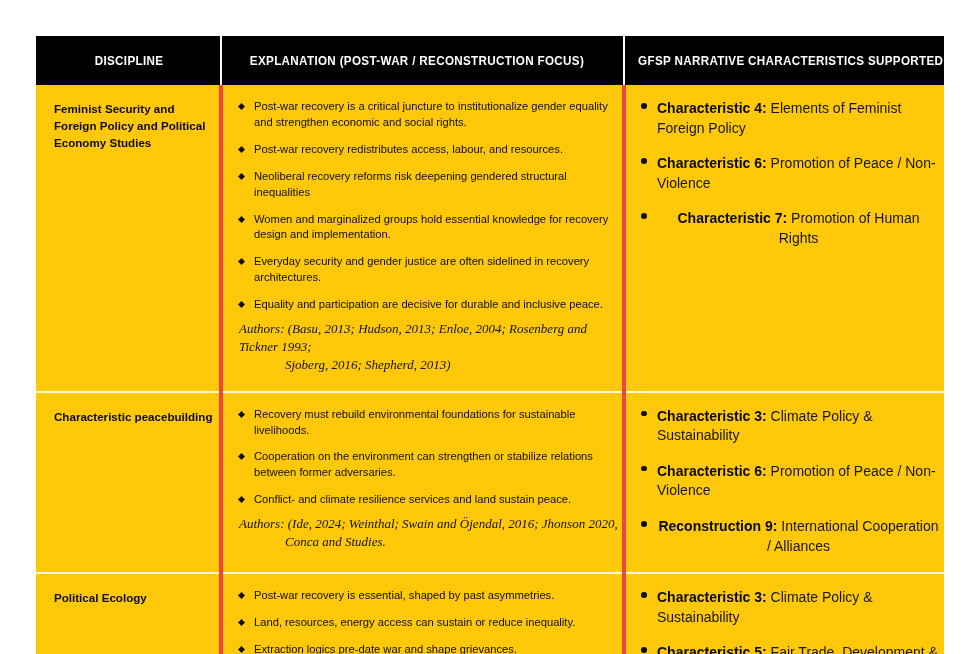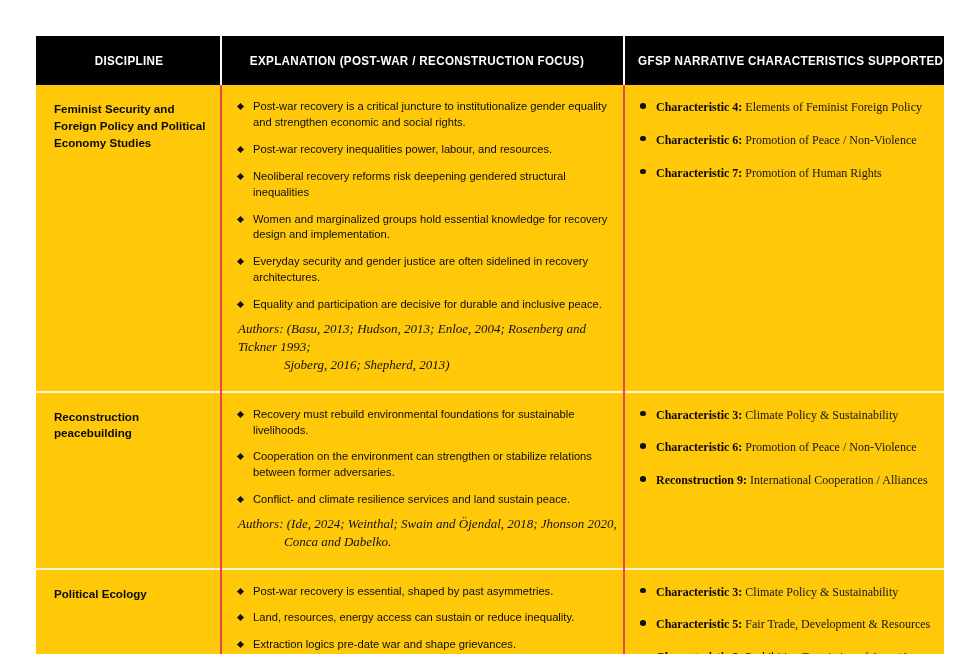--- a/index.html
+++ b/index.html
@@ -57,21 +57,21 @@
   .tr-body > td {
     background: #ffc90a;
     vertical-align: top;
     padding: 14px 4px 16px 14px;
   }
   .tr-body + .tr-body > td {
     border-top: 2px solid #fff7d6;
   }
   .tr-body > td.col-b,
   .tr-body > td.col-c {
-    border-left: 2px solid #ef4444;
+    border-left: 4px solid #ef4444;
   }
 
   .col-a { width: 185px; }
   .col-b { width: 403px; }
   .col-c { width: 320px; }
 
   
   .discipline {
     font-family: "Liberation Sans", sans-serif;
     font-weight: bold;
@@ -127,26 +127,25 @@
   
   ul.chars {
     list-style: none;
     margin: 0;
     padding: 0;
   }
   ul.chars li {
     position: relative;
     padding-left: 17px;
     margin-bottom: 16px;
-    font-size: 12px;
+    font-size: 14px;
     line-height: 1.4;
     color: #101010;
-    font-family: Liberation Serif, serif;
-  }
-  ul.chars li:last-child { margin-bottom: 0; }
+  }
+  ul.chars li:last-child { margin-bottom: 0; text-align: center; }
   .dot-bullet {
     position: absolute;
     left: 1px;
     top: 4px;
     width: 5.5px;
     height: 5.5px;
     border-radius: 50%;
     background: #111111;
   }
   .char-key {
@@ -182,21 +181,21 @@
           <div class="discipline">Feminist Security and Foreign Policy and Political Economy Studies</div>
         </td>
         <td class="col-b">
           <ul class="bullets">
             <li>
               <span class="dia-bullet"></span>
               <span>Post-war recovery is a critical juncture to institutionalize gender equality and strengthen economic and social rights.</span>
             </li>
             <li>
               <span class="dia-bullet"></span>
-              <span>Post-war recovery inequalities power, labour, and resources.</span>
+              <span>Post-war recovery redistributes access, labour, and resources.</span>
             </li>
             <li>
               <span class="dia-bullet"></span>
               <span>Neoliberal recovery reforms risk deepening gendered structural inequalities</span>
             </li>
             <li>
               <span class="dia-bullet"></span>
               <span>Women and marginalized groups hold essential knowledge for recovery design and implementation.</span>
             </li>
             <li>
@@ -230,41 +229,41 @@
               <span class="dot-bullet"></span>
               <span class="char-key">Characteristic 7:</span>
               <span class="char-val">Promotion of Human Rights</span>
             </li>
           </ul>
         </td>
       </tr>
 
       <tr class="tr-body">
         <td class="col-a">
-          <div class="discipline">Reconstruction peacebuilding</div>
+          <div class="discipline">Characteristic peacebuilding</div>
         </td>
         <td class="col-b">
           <ul class="bullets">
             <li>
               <span class="dia-bullet"></span>
               <span>Recovery must rebuild environmental foundations for sustainable livelihoods.</span>
             </li>
             <li>
               <span class="dia-bullet"></span>
               <span>Cooperation on the environment can strengthen or stabilize relations between former adversaries.</span>
             </li>
             <li>
               <span class="dia-bullet"></span>
               <span>Conflict- and climate resilience services and land sustain peace.</span>
             </li>
           </ul>
           <div class="authors">
             <span>Authors:</span>
-            <span>(Ide, 2024; Weinthal; Swain and Öjendal, 2018; Jhonson 2020,</span>
-            <span class="cont">Conca and Dabelko.</span>
+            <span>(Ide, 2024; Weinthal; Swain and Öjendal, 2016; Jhonson 2020,</span>
+            <span class="cont">Conca and Studies.</span>
           </div>
         </td>
         <td class="col-c">
           <ul class="chars chars-pad">
             <li>
               <span class="dot-bullet"></span>
               <span class="char-key">Characteristic 3:</span>
               <span class="char-val">Climate Policy &amp; Sustainability</span>
             </li>
             <li>

